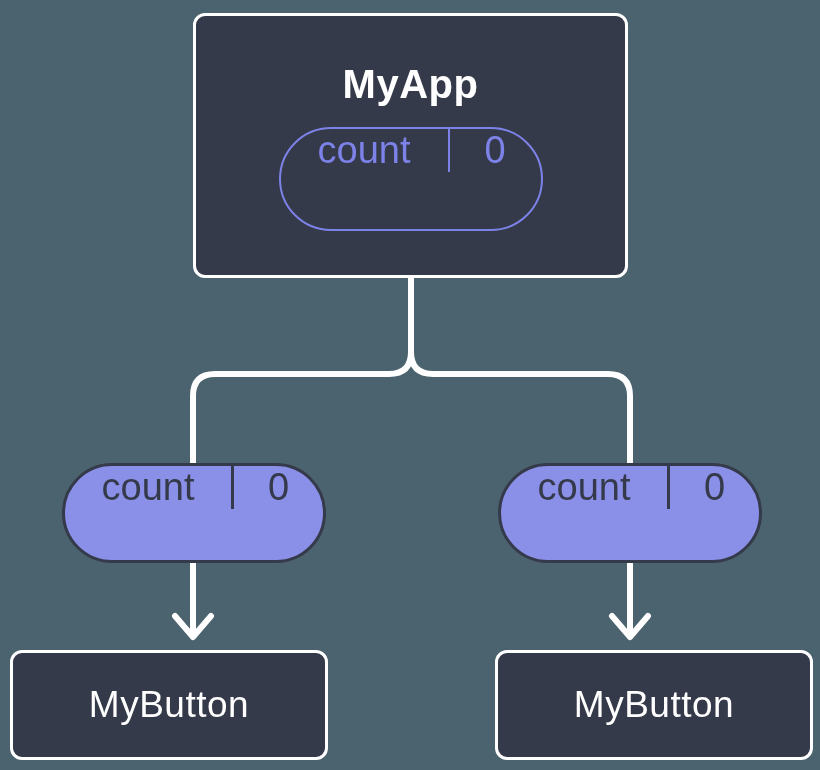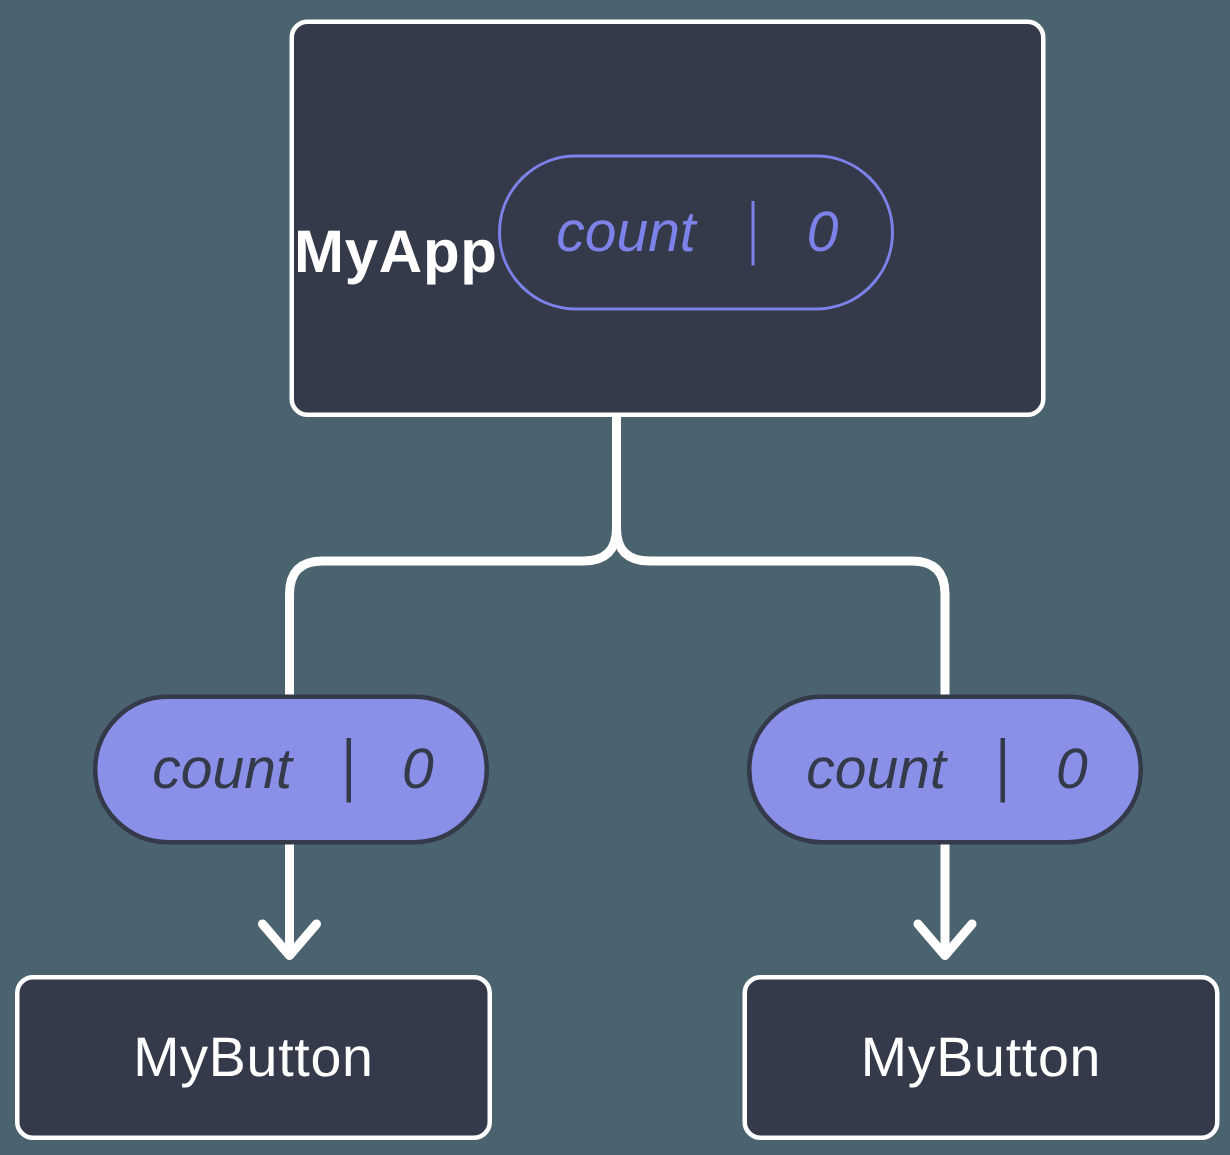--- a/index.html
+++ b/index.html
@@ -33,43 +33,42 @@
   .node {
     position: absolute;
     background: var(--node-fill);
     border: 3px solid var(--node-border);
     border-radius: 12px;
     z-index: 2;
   }
 
   .node-root {
     left: 193px; top: 13px;
-    width: 504px; height: 265px;
+    width: 435px; height: 265px;
     display: flex;
-    flex-direction: row;
+    flex-direction: column;
     align-items: center;
   }
 
   .node-title {
     margin-top: 44px;
     height: 48px;
     line-height: 48px;
     font-size: 40px;
     font-weight: 600;
     letter-spacing: 0.5px;
     color: var(--text-light);
   }
 
   .pill {
     display: flex;
-    align-items: center;
+    align-items: flex-start;
     border-radius: 52px;
     overflow: hidden;
     z-index: 2;
-    font-style: italic;
   }
 
   .pill-outline {
     margin-top: 19px;
     width: 264px; height: 104px;
     border: 2.5px solid var(--accent-purple);
     background: transparent;
     color: var(--accent-purple);
   }
 

